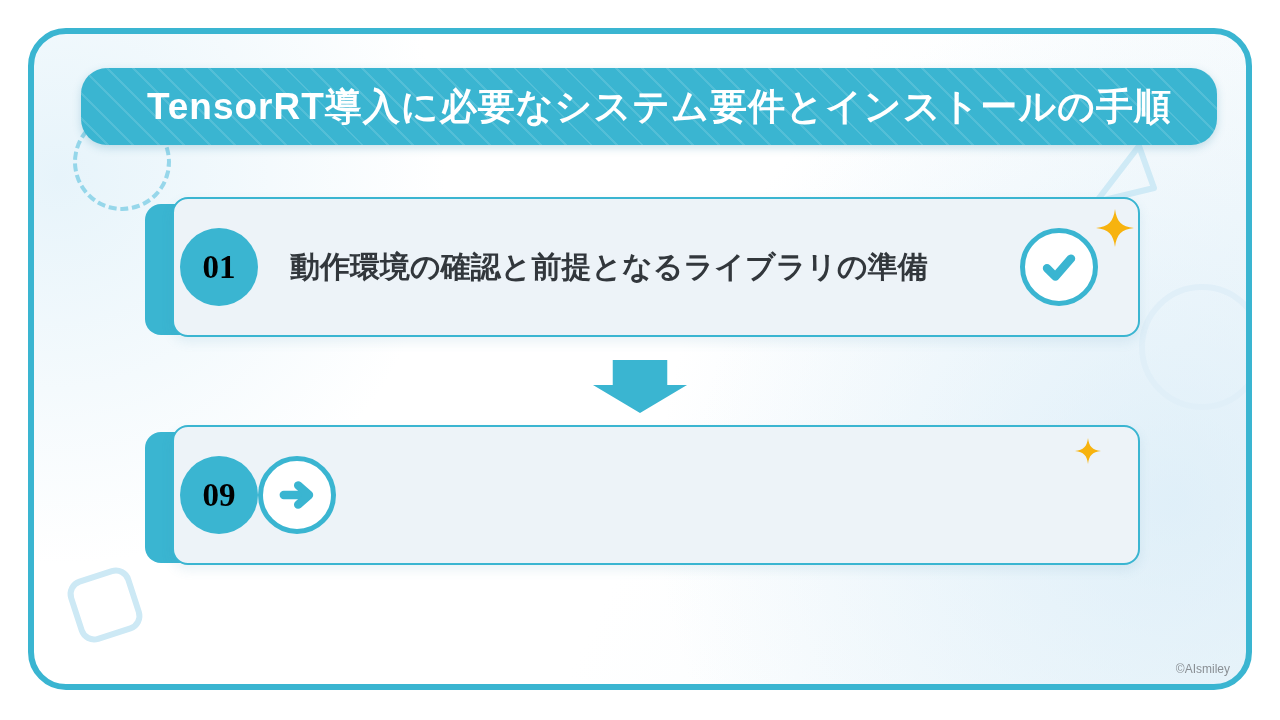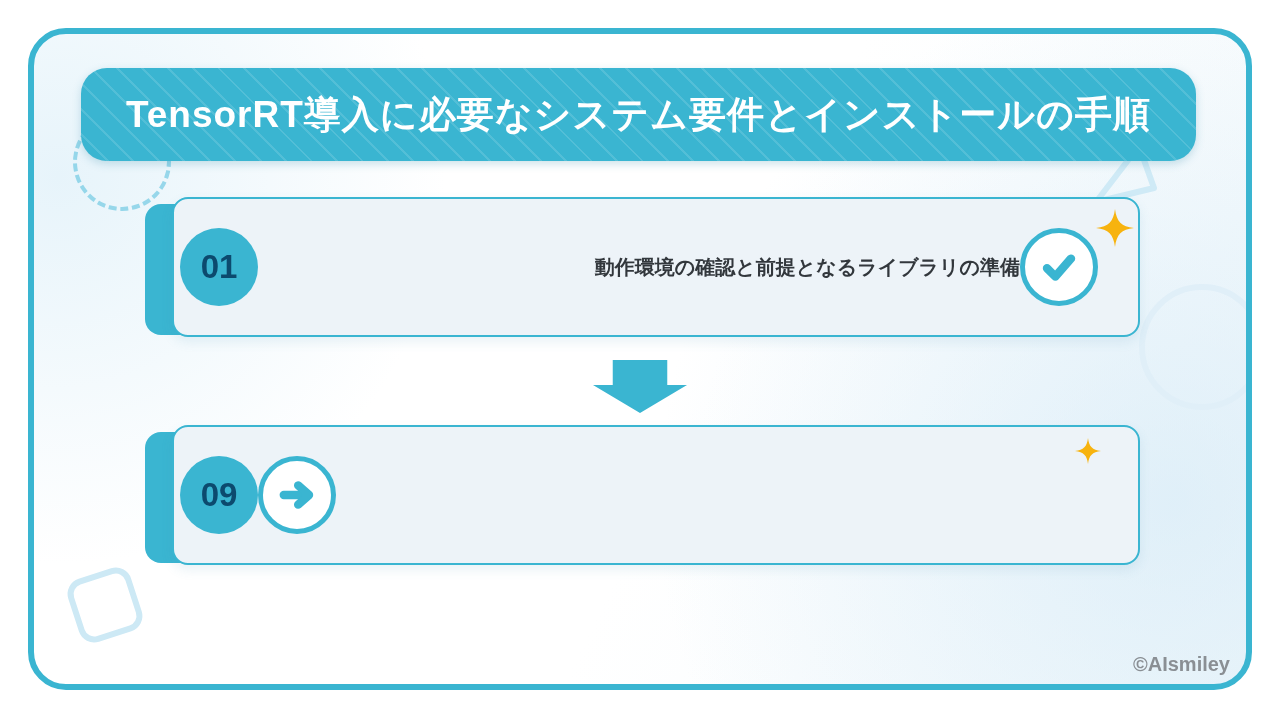--- a/index.html
+++ b/index.html
@@ -43,28 +43,29 @@
     left: 38px; top: 538px; width: 66px; height: 66px;
     box-sizing: border-box;
     border: 6px solid #cde9f5;
     border-radius: 16px;
     transform: rotate(-18deg);
   }
 
   
   .banner {
     position: absolute; z-index: 2;
-    left: 47px; top: 34px; width: 1115px; height: 93px;
+    left: 47px; top: 34px; width: 1115px; height: 77px;
     border-radius: 26px;
     background-color: #3ab5d1;
     background-image: repeating-linear-gradient(45deg,
       rgba(255,255,255,0.13) 0px, rgba(255,255,255,0.13) 2px,
       transparent 2px, transparent 18px);
     display: flex; align-items: center; justify-content: center;
     box-shadow: 0 3px 8px rgba(50,140,170,0.25);
+    padding-left: 21px;
   }
   .banner h1 {
     margin: 0; color: #ffffff; font-size: 37px; font-weight: bold;
     letter-spacing: 1px; white-space: nowrap;
   }
 
   
   .step { position: absolute; z-index: 2; left: 111px; width: 995px; height: 140px; }
   .step--1 { top: 163px; }
   .step--2 { top: 391px; }
@@ -79,30 +80,29 @@
     background: #edf3f8;
     border: 2px solid #3ab5d1;
     border-radius: 16px;
     box-shadow: 0 5px 12px rgba(70,150,180,0.12);
     display: flex; align-items: center;
     padding: 0 40px 0 6px;
   }
   .num-badge {
     flex: 0 0 auto;
     width: 78px; height: 78px; border-radius: 50%;
-    background: #3ab5d1; color: #0c4a6e;
+    background: #3ab5d1; color: #000000;
     display: flex; align-items: center; justify-content: center;
-    font-size: 33px; font-weight: bold;
+    font-size: 33px; font-weight: bold; font-family: Liberation Serif, serif;
   }
   .step-label {
     flex: 1 1 auto;
     margin-left: 32px;
-    font-size: 20px; font-weight: bold; color: #32373c;
+    font-size: 30px; font-weight: bold; color: #32373c;
     white-space: nowrap;
-    text-align: right;
   }
   .icon-circle {
     flex: 0 0 auto;
     width: 78px; height: 78px; border-radius: 50%;
     box-sizing: border-box;
     background: #ffffff;
     border: 5px solid #3ab5d1;
     display: flex; align-items: center; justify-content: center;
   }
   .sparkle { position: absolute; z-index: 3; }
@@ -114,21 +114,21 @@
     position: absolute; z-index: 2;
     left: 559px; top: 326px; width: 94px; height: 53px;
     background: #3ab5d1;
     clip-path: polygon(21% 0, 79% 0, 79% 47%, 100% 47%, 50% 100%, 0 47%, 21% 47%);
   }
 
   
   .copyright {
     position: absolute; z-index: 2;
     right: 16px; bottom: 8px;
-    font-size: 20px; font-weight: bold; color: #8a8f94;
+    font-size: 12px; font-weight: normal; color: #8a8f94;
   }
 </style>
 </head>
 <body>
 
 <div class="stage">
   <div class="frame">
 
     <div class="decor dotted-circle"></div>
     <svg class="decor triangle-decor" width="90" height="75" viewBox="0 0 90 75">

